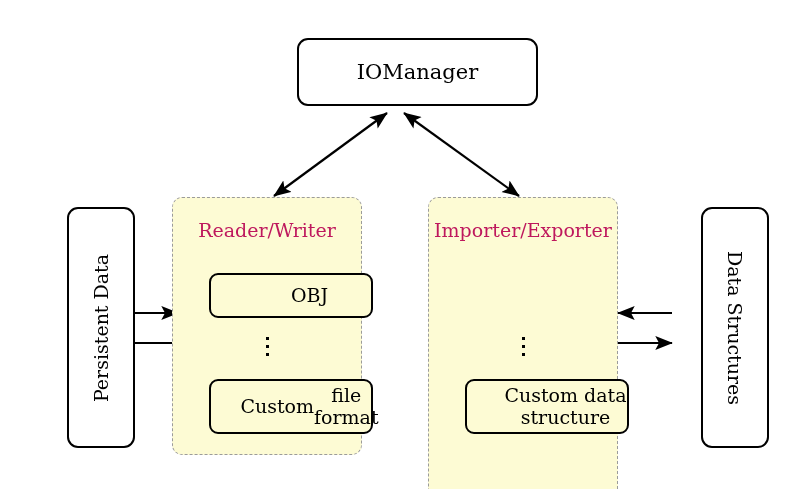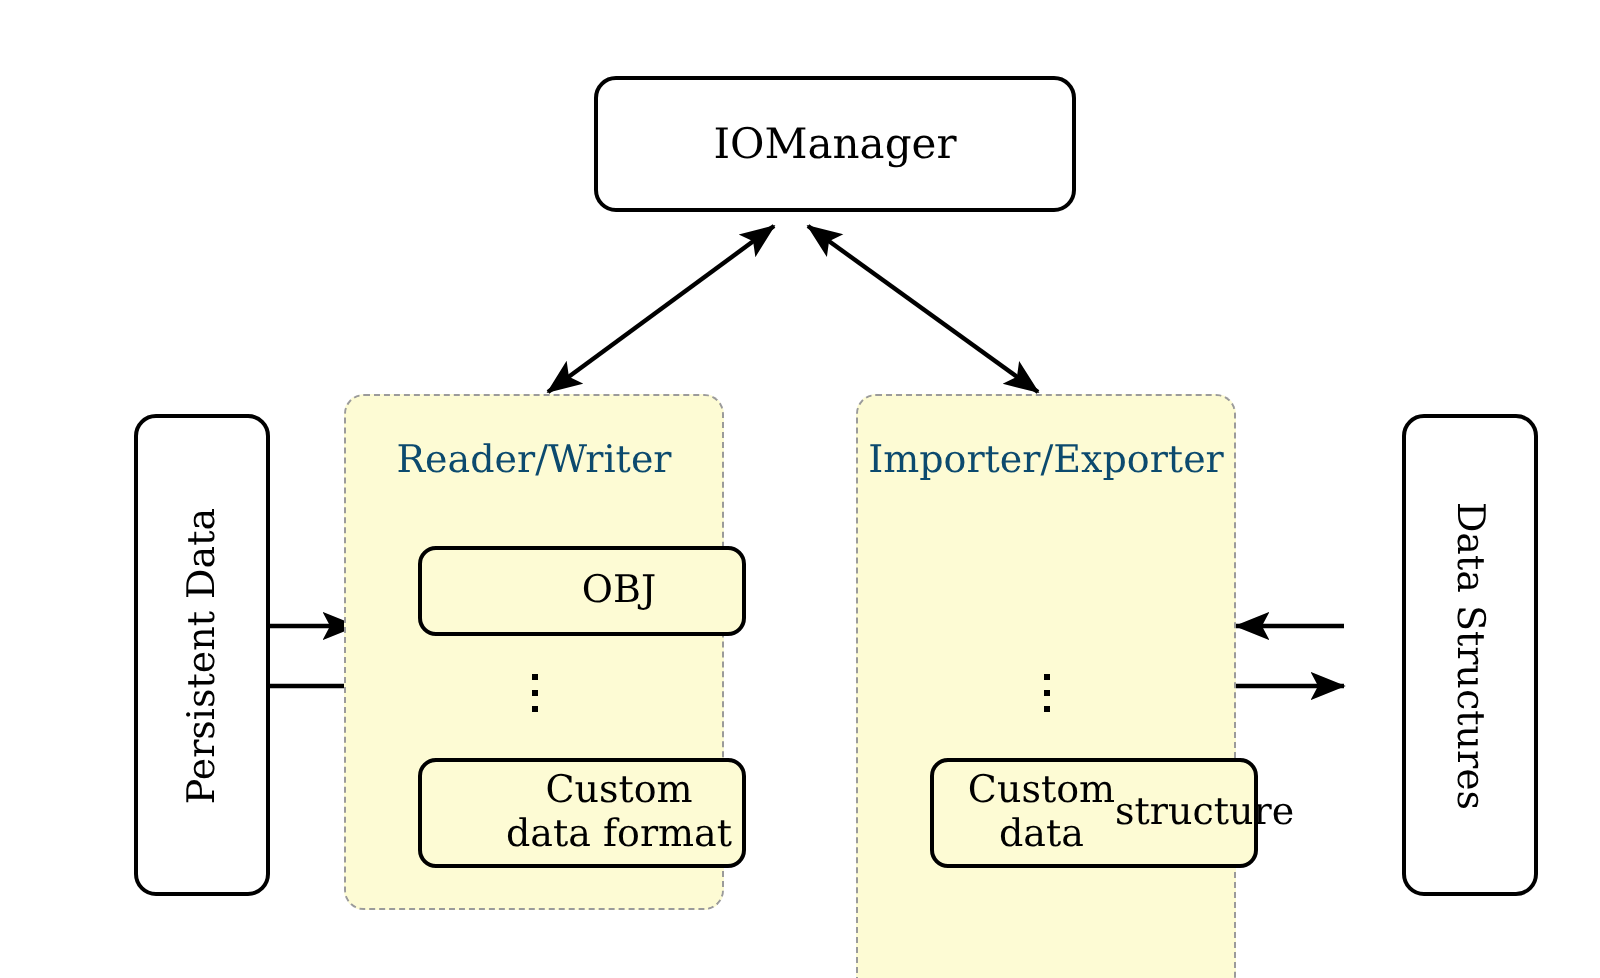--- a/index.html
+++ b/index.html
@@ -54,21 +54,21 @@
     background: #fdfbd4;
     border: 1.3px dashed #9b9b9b;
     border-radius: 10px;
   }
 
   .group-title {
     position: absolute;
     left: 0;
     right: 0;
     text-align: center;
-    color: #0c4a6e;
+    color: #be185d;
     white-space: nowrap;
   }
 
   
   .rot-up   { transform: rotate(-90deg); white-space: nowrap; }
   .rot-down { transform: rotate(90deg);  white-space: nowrap; }
 
   .ellipsis-v {
     position: absolute;
     text-align: center;
@@ -145,36 +145,36 @@
     <div class="node box-inner lbl-item" style="left:13px; top:75px; width:164px; height:45px;">
       <span>OBJ</span>
     </div>
 
     <div class="ellipsis-v" style="left:0; right:0; top:134px;">
       <span></span>
         <span></span>
         <span></span>
     </div>
 
-    <div class="node box-inner lbl-item" style="left:13px; top:181px; width:164px; height:55px; flex-direction:column;">
+    <div class="node box-inner lbl-item" style="left:13px; top:181px; width:164px; height:55px; ">
       <span>Custom</span>
-      <span>data format</span>
+      <span>file format</span>
     </div>
   </div>
 
   <div class="group-box" style="left:428px; top:197px; width:190px; height:326px;">
 
     <div class="group-title lbl-grp" style="top:21px;">Importer/Exporter</div>
 
 
     <div class="ellipsis-v" style="left:0; right:0; top:134px;">
       <span></span>
         <span></span>
         <span></span>
     </div>
 
-    <div class="node box-inner lbl-item" style="left:13px; top:181px; width:164px; height:55px; flex-direction:row;">
+    <div class="node box-inner lbl-item" style="left:13px; top:181px; width:164px; height:55px; flex-direction:column;">
       <span>Custom data</span>
       <span>structure</span>
     </div>
   </div>
 
 </div>
 
 </body></html>

